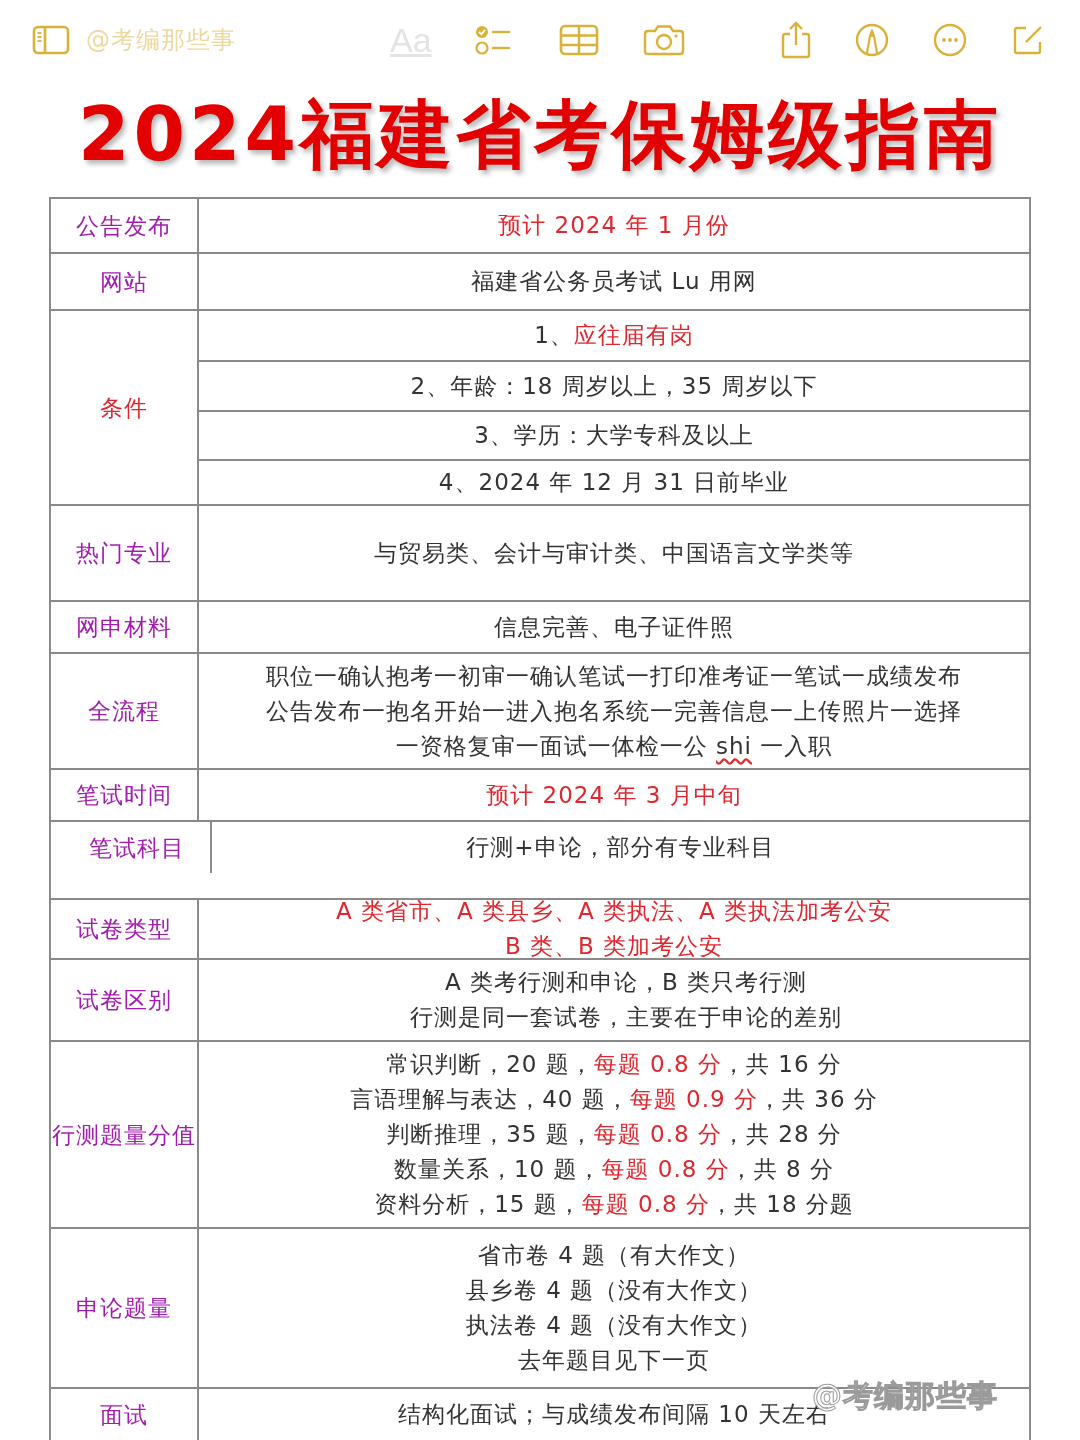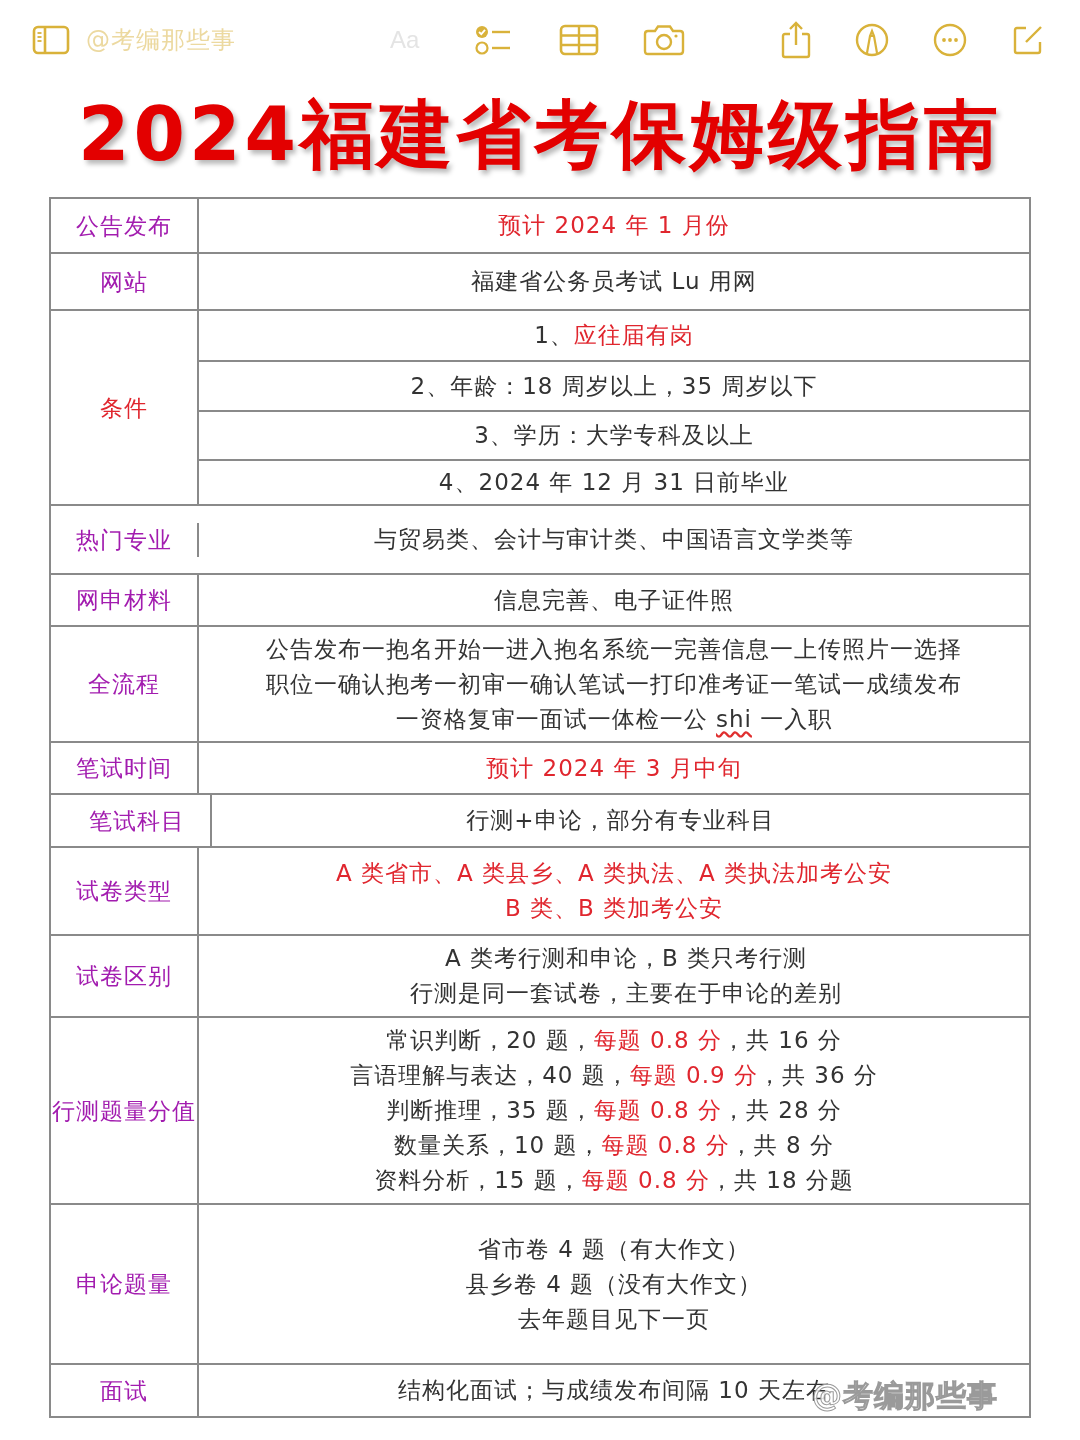--- a/index.html
+++ b/index.html
@@ -4,21 +4,21 @@
 <style>
   * { box-sizing: border-box; margin: 0; padding: 0; }
   html, body { width: 1080px; height: 1440px; background: #ffffff; overflow: hidden; }
   body { position: relative; font-family: "DejaVu Sans", "Liberation Sans", sans-serif; color: #333333; }
 
   
   .toolbar { position: absolute; top: 0; left: 0; width: 1080px; height: 80px; }
   .tb-item { position: absolute; top: 22px; height: 36px; display: flex; align-items: center; justify-content: center; }
   .tb-item svg { display: block; }
   .tb-account { position: absolute; top: 24px; left: 86px; font-size: 24px; color: #ecd9a0; letter-spacing: 1px; line-height: 32px; }
-  .tb-aa { position: absolute; top: 22px; left: 390px; font-size: 24px; color: #e4e4e4; line-height: 36px; font-family: "Liberation Sans", sans-serif; }
+  .tb-aa { position: absolute; top: 22px; left: 390px; font-size: 34px; color: #e4e4e4; line-height: 36px; font-family: "Liberation Sans", sans-serif; text-decoration: underline; }
 
   
   .title { position: absolute; top: 86px; left: 0; width: 1080px; text-align: center; font-size: 74px; font-weight: bold; color: #e30000; letter-spacing: 4px; line-height: 96px; text-shadow: 3px 4px 5px rgba(0,0,0,0.28); font-family: "DejaVu Sans", sans-serif; }
 
   
   .doc-table { position: absolute; left: 49px; top: 197px; width: 982px; border: 2px solid #8a8a8a; }
   .row { display: flex; border-top: 2px solid #8a8a8a; }
   .row:first-child { border-top: none; }
   .label { width: 148px; flex: 0 0 148px; border-right: 2px solid #8a8a8a; display: flex; align-items: center; justify-content: center; text-align: center; font-size: 23px; color: #a21caf; line-height: 34px; letter-spacing: 1px; }
   .value { flex: 1; display: flex; flex-direction: column; align-items: center; justify-content: center; text-align: center; font-size: 23px; color: #333333; line-height: 35px; letter-spacing: 1px; padding: 0 10px; }
@@ -142,52 +142,52 @@
       </div>
       <div class="sub-row" style="height:49px;">
         <span>3、学历：大学专科及以上</span>
       </div>
       <div class="sub-row" style="flex:1;">
         <span>4、2024 年 12 月 31 日前毕业</span>
       </div>
     </div>
   </div>
 
-  <div class="row" style="height:69px;align-items:center;">
+  <div class="row" style="height:96px;">
     <div class="label">热门专业</div>
     <div class="value">
       <span class="line">与贸易类、会计与审计类、中国语言文学类等</span>
     </div>
   </div>
 
   <div class="row" style="height:52px;">
     <div class="label">网申材料</div>
     <div class="value">信息完善、电子证件照</div>
   </div>
 
   <div class="row" style="height:116px;">
     <div class="label">全流程</div>
     <div class="value">
+      <span class="line">职位一确认抱考一初审一确认笔试一打印准考证一笔试一成绩发布</span>
       <span class="line">公告发布一抱名开始一进入抱名系统一完善信息一上传照片一选择</span>
-      <span class="line">职位一确认抱考一初审一确认笔试一打印准考证一笔试一成绩发布</span>
       <span class="line"><span>一资格复审一面试一体检一公 </span><span class="squiggle">shi</span><span> 一入职</span></span>
     </div>
   </div>
 
   <div class="row" style="height:52px;">
     <div class="label">笔试时间</div>
     <div class="value red">预计 2024 年 3 月中旬</div>
   </div>
 
   <div class="row" style="height:53px;padding-left:13px;">
     <div class="label">笔试科目</div>
     <div class="value">行测+申论，部分有专业科目</div>
   </div>
 
-  <div class="row" style="height:88px;">
+  <div class="row" style="height:60px;margin-top:25px;">
     <div class="label">试卷类型</div>
     <div class="value red">
       <span class="line">A 类省市、A 类县乡、A 类执法、A 类执法加考公安</span>
       <span class="line">B 类、B 类加考公安</span>
     </div>
   </div>
 
   <div class="row" style="height:82px;gap:24px;">
     <div class="label">试卷区别</div>
     <div class="value">
@@ -208,20 +208,21 @@
       <span class="line"><span>数量关系，10 题，</span><span class="red">每题 0.8 分</span><span>，共 8 分</span></span>
       <span class="line"><span>资料分析，15 题，</span><span class="red">每题 0.8 分</span><span>，共 18 分题</span></span>
     </div>
   </div>
 
   <div class="row" style="height:160px;">
     <div class="label">申论题量</div>
     <div class="value">
       <span class="line">省市卷 4 题（有大作文）</span>
       <span class="line">县乡卷 4 题（没有大作文）</span>
+      <span class="line">执法卷 4 题（没有大作文）</span>
       <span class="line">去年题目见下一页</span>
     </div>
   </div>
 
   <div class="row" style="height:53px;">
     <div class="label">面试</div>
     <div class="value">结构化面试；与成绩发布间隔 10 天左右</div>
   </div>
 </div>
 

